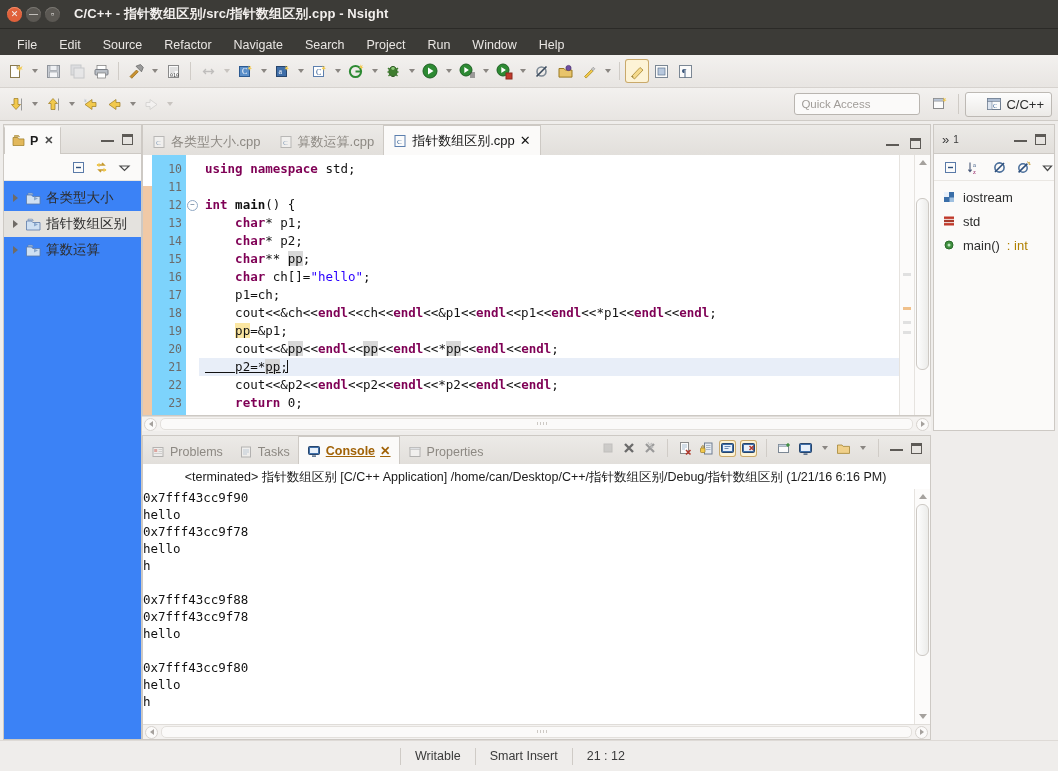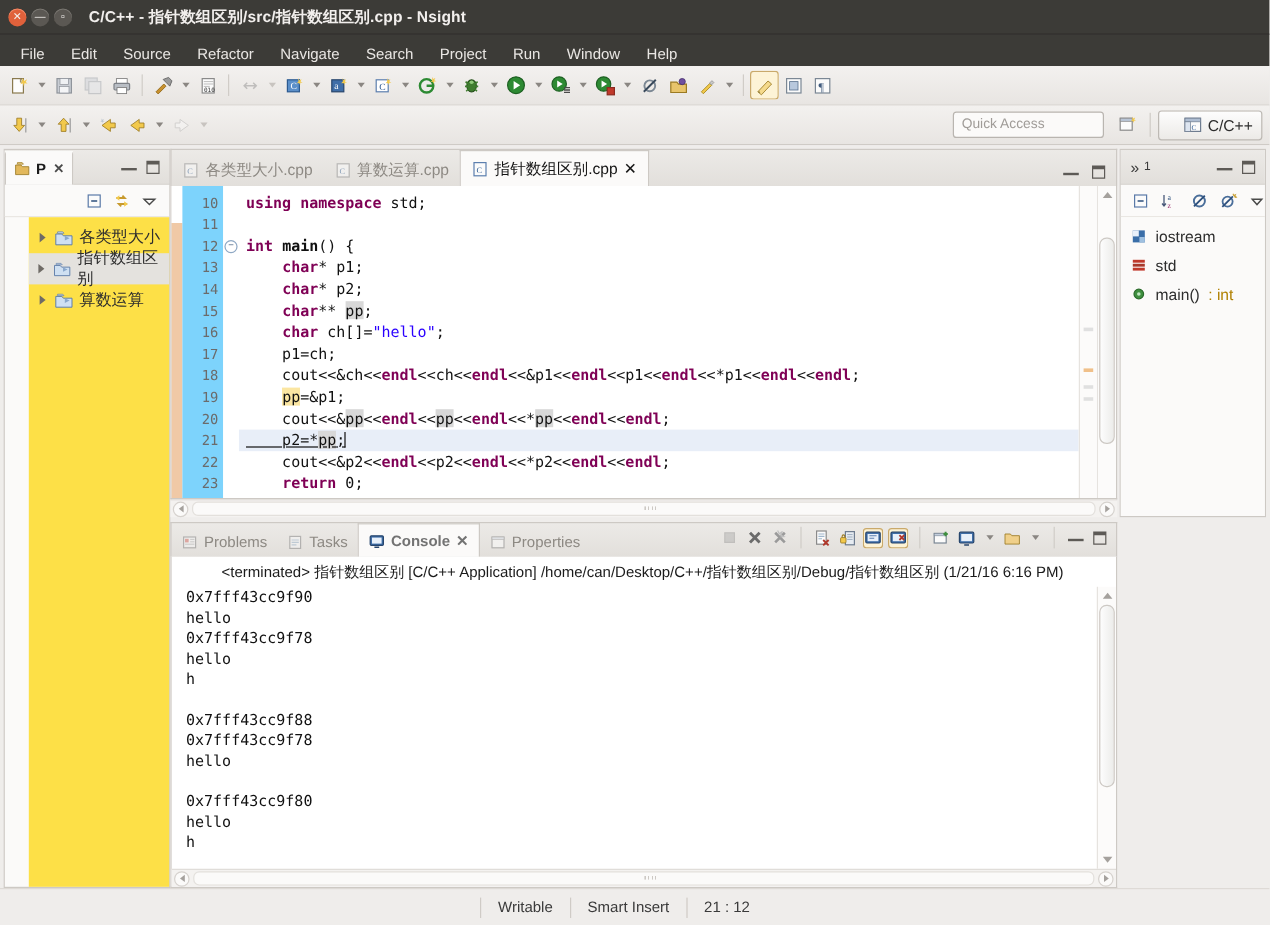--- a/index.html
+++ b/index.html
@@ -73,21 +73,21 @@
   .vtab .x{font-size:11px;color:#4a4a4a;margin-left:2px;}
   .vctrl{display:flex;align-items:center;gap:8px;margin-left:auto;padding-right:8px;}
   .minbtn{width:13px;height:3px;border-bottom:2px solid #5d5a56;}
   .maxbtn{width:11px;height:11px;border:1.5px solid #5d5a56;border-top-width:3px;box-sizing:border-box;}
 
   .viewtoolbar{height:26px;flex:0 0 26px;display:flex;align-items:center;justify-content:flex-end;
     gap:6px;padding:0 8px;background:#fbfaf9;border-bottom:1px solid #eae7e3;}
   .vtb{width:17px;height:17px;display:flex;align-items:center;justify-content:center;}
 
   
-  .tree{flex:1 1 auto;overflow:hidden;padding-top:4px;background:#fde047;margin-left:20px;}
+  .tree{flex:1 1 auto;overflow:hidden;padding-top:4px;background:#3b82f6;}
   .trow{display:flex;align-items:center;height:26px;padding-left:5px;font-size:13.5px;gap:4px;}
   .trow.sel{background:#e4e2de;}
   .arrow{width:12px;display:flex;align-items:center;justify-content:center;}
   .arrow i{border-top:4px solid transparent;border-bottom:4px solid transparent;border-left:5px solid #6f6b66;display:block;}
 
   
   .editorwrap{flex:1 1 auto;display:flex;flex-direction:column;min-height:0;}
   .edtabs{height:30px;flex:0 0 30px;display:flex;align-items:flex-end;background:linear-gradient(#eceae7,#e2dfdb);
     border:1px solid #cdc9c4;border-bottom:none;}
   .edtab{display:flex;align-items:center;gap:5px;height:27px;padding:0 9px;font-size:13px;color:#8d8983;}
@@ -132,27 +132,27 @@
   
   .outline-list{flex:1 1 auto;background:#fbfaf9;padding-top:4px;}
   .orow{display:flex;align-items:center;gap:7px;height:24px;padding-left:8px;font-size:13px;}
   .otype{color:#b08000;}
 
   
   .console{height:305px;flex:0 0 305px;margin-top:4px;display:flex;flex-direction:column;min-height:0;}
   .constabs{height:28px;flex:0 0 28px;display:flex;align-items:flex-end;background:linear-gradient(#eceae7,#e2dfdb);
     border:1px solid #cdc9c4;border-bottom:none;}
   .ctab{display:flex;align-items:center;gap:5px;height:25px;padding:0 8px;font-size:12.5px;color:#8d8983;}
-  .ctab.active{background:#fbfaf9;color:#737373;font-weight:bold;height:28px;box-sizing:border-box;
-    border-left:1px solid #cdc9c4;border-right:1px solid #cdc9c4;border-top:1px solid #cdc9c4;}
+  .ctab.active{background:#fbfaf9;color:#a16207;font-weight:bold;height:28px;box-sizing:border-box;
+    border-left:1px solid #cdc9c4;border-right:1px solid #cdc9c4;border-top:1px solid #cdc9c4;text-decoration:underline;}
   .ctabctrl{margin-left:auto;display:flex;align-items:center;gap:4px;padding:0 8px 4px 0;}
   .consbody{flex:1 1 auto;background:#ffffff;border:1px solid #cdc9c4;border-top:none;display:flex;flex-direction:column;min-height:0;}
   .consheader{font-size:12.5px;color:#1b1b1b;padding:5px 6px 3px 4px;white-space:nowrap;overflow:hidden;text-align:center;}
   .constext{flex:1 1 auto;display:flex;min-height:0;}
-  .conslines{flex:1 1 auto;font-family:"DejaVu Sans Mono",monospace;font-size:12.5px;color:#111;padding-left:12px;overflow:hidden;}
+  .conslines{flex:1 1 auto;font-family:"DejaVu Sans Mono",monospace;font-size:12.5px;color:#111;padding-left:0;overflow:hidden;}
   .conline{height:17px;line-height:17px;white-space:pre;}
 
   
   .statusbar{height:30px;flex:0 0 30px;background:#efedeb;display:flex;align-items:center;border-top:1px solid #dedad6;}
   .stsep{width:1px;height:17px;background:#cfcbc6;}
   .stcell{font-size:12.5px;color:#3a3a3a;padding:0 14px;}
 
   svg{display:block;}
 </style>
 </head>

